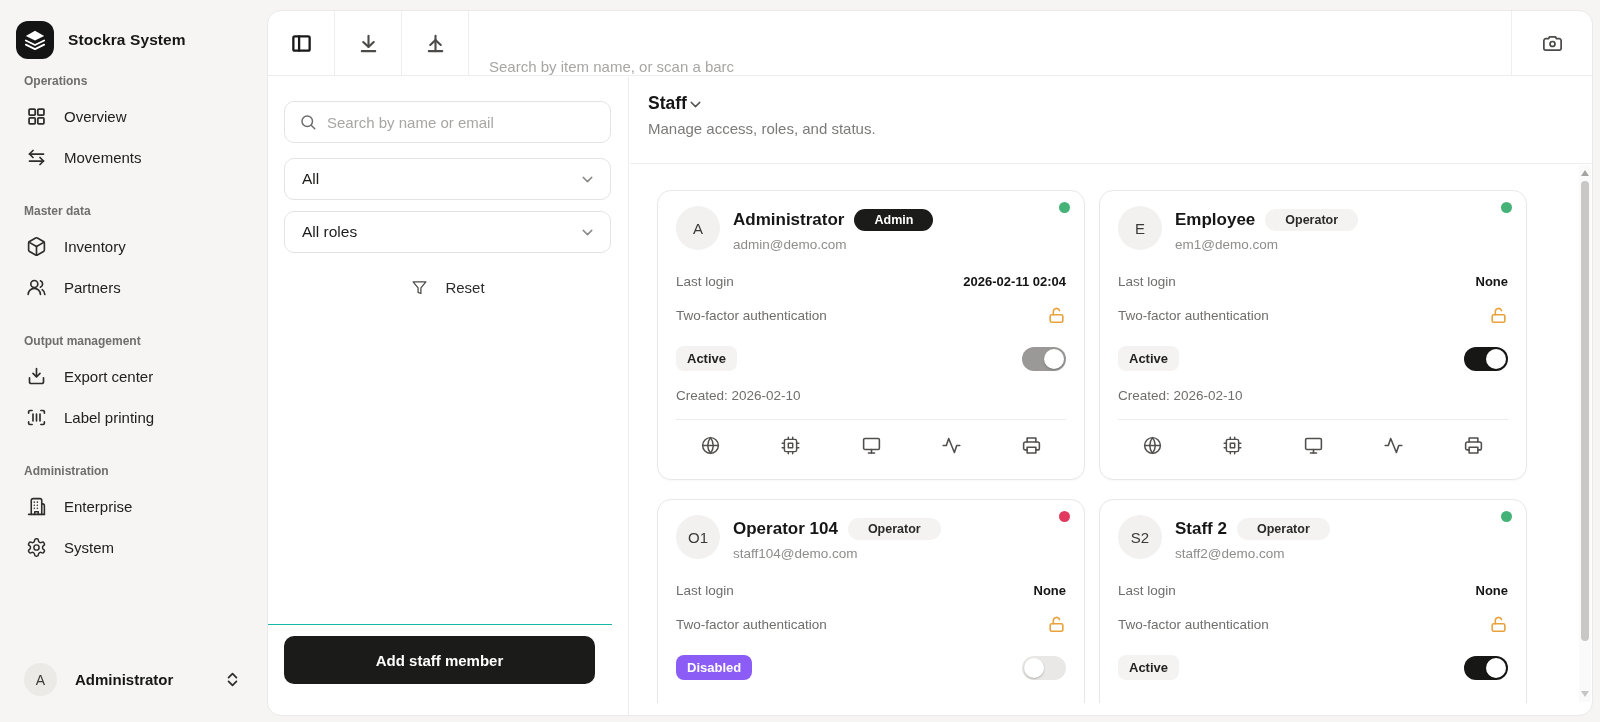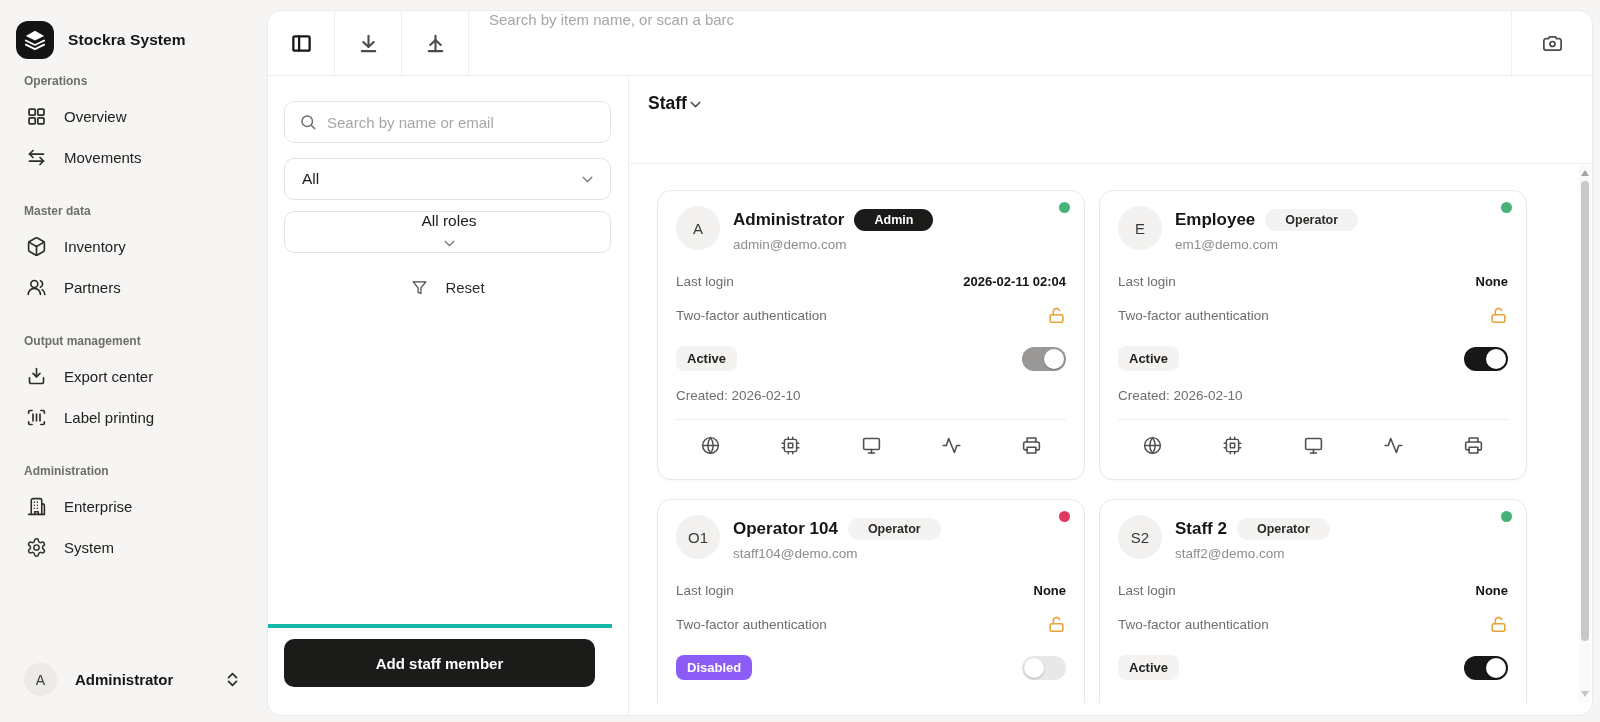--- a/index.html
+++ b/index.html
@@ -29,45 +29,45 @@
 
   
   .panel { position:absolute; left:267px; top:10px; width:1326px; height:706px;
     background:#ffffff; border:1px solid #ebeae8; border-radius:14px; overflow:hidden; }
 
   
   .topbar { position:absolute; left:0; top:0; right:0; height:65px; border-bottom:1px solid #eeedeb;
     display:flex; align-items:stretch; }
   .tb-btn { width:66px; display:flex; align-items:center; justify-content:center; cursor:pointer; }
   .tb-sep { width:1px; background:#efeeec; }
-  .tb-search { flex:1; display:flex; align-items:flex-start; padding-left:20px; }
+  .tb-search { flex:1; display:flex; align-items:flex-end; padding-left:20px; }
   .tb-search input { border:none; outline:none; width:100%; font-size:15px;
     font-family:"Liberation Sans","DejaVu Sans",sans-serif; color:#161616; background:transparent; }
   .tb-search input::placeholder { color:#a7a6a4; }
   .icon-strong { color:#191918; }
   .icon-mid { color:#4c4b49; }
 
   
   .filtercol { position:absolute; left:0; top:66px; bottom:0; width:361px; border-right:1px solid #eeedeb; }
   .f-search { position:absolute; left:16px; right:17px; top:24px; height:42px; border:1px solid #e4e3e1;
     border-radius:10px; display:flex; align-items:center; padding:0 12px 0 14px; gap:10px; background:#fff; }
   .f-search .sicon { width:18px; height:18px; color:#6f6e6c; flex:none; }
   .f-search input { border:none; outline:none; flex:1; font-size:15px; min-width:0;
     font-family:"Liberation Sans","DejaVu Sans",sans-serif; color:#161616; }
   .f-search input::placeholder { color:#a7a6a4; }
   .f-select { position:absolute; left:16px; right:17px; height:42px; border:1px solid #e4e3e1;
     border-radius:10px; display:flex; align-items:center; justify-content:space-between;
     padding:0 14px 0 17px; font-size:15.5px; color:#1b1b1a; cursor:pointer; background:#fff; }
   .f-select.s1 { top:81px; }
-  .f-select.s2 { top:134px;flex-direction:column; }
+  .f-select.s2 { top:134px; }
   .f-select .chev { width:17px; height:17px; color:#8a8987; }
   .f-reset { position:absolute; left:0; right:0; top:192px; height:36px; display:flex; gap:17px;
     align-items:center; justify-content:center; font-size:15px; color:#2d2c2b; cursor:pointer; }
   .f-reset .ricon { width:17px; height:17px; color:#4c4b49; }
-  .f-footer { position:absolute; left:0; right:16px; bottom:0; height:91px; border-top:4px solid #14b8a6; }
+  .f-footer { position:absolute; left:0; right:16px; bottom:0; height:91px; border-top:1px solid #14b8a6; }
   .add-btn { position:absolute; left:16px; right:17px; top:11px; height:48px; background:#1b1b1a;
     color:#fff; border:none; border-radius:10px; font-size:15px; font-weight:700;
     font-family:"Liberation Sans","DejaVu Sans",sans-serif; cursor:pointer; }
 
   
   .content { position:absolute; left:362px; top:66px; right:0; bottom:0; }
   .c-header { position:absolute; left:0; top:0; right:0; height:86px; }
   .c-title-row { display:flex; align-items:center; padding:16px 0 0 18px; cursor:pointer; }
   .c-title { font-size:17.5px; font-weight:700; }
   .c-title-row .chev { width:17px; height:17px; color:#55544f; margin-top:2px; }
@@ -338,20 +338,21 @@
   <div class="content">
     <div class="c-header">
       <div class="c-title-row">
         <span class="c-title">Staff</span>
         <span class="chev">
             <svg viewBox="0 0 24 24" width="100%" height="100%" fill="none" stroke="currentColor" stroke-width="2" stroke-linecap="round" stroke-linejoin="round">
               <path d="m6 9 6 6 6-6"></path>
             </svg>
           </span>
       </div>
+      <div class="c-sub">Manage access, roles, and status.</div>
     </div>
     <div class="c-divider"></div>
 
     <div class="cards">
 
       <div class="card">
         <span class="dot green"></span>
         <div class="card-head">
           <span class="cavatar">A</span>
           <div class="head-text">

